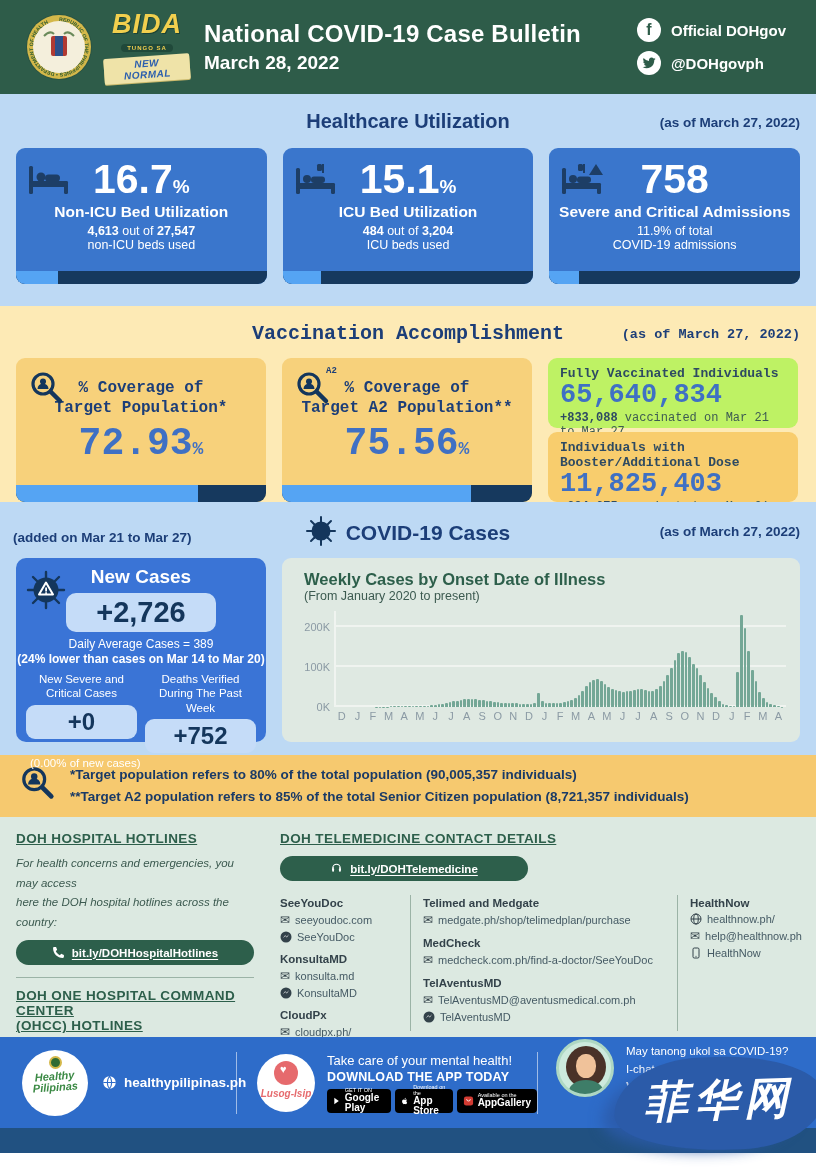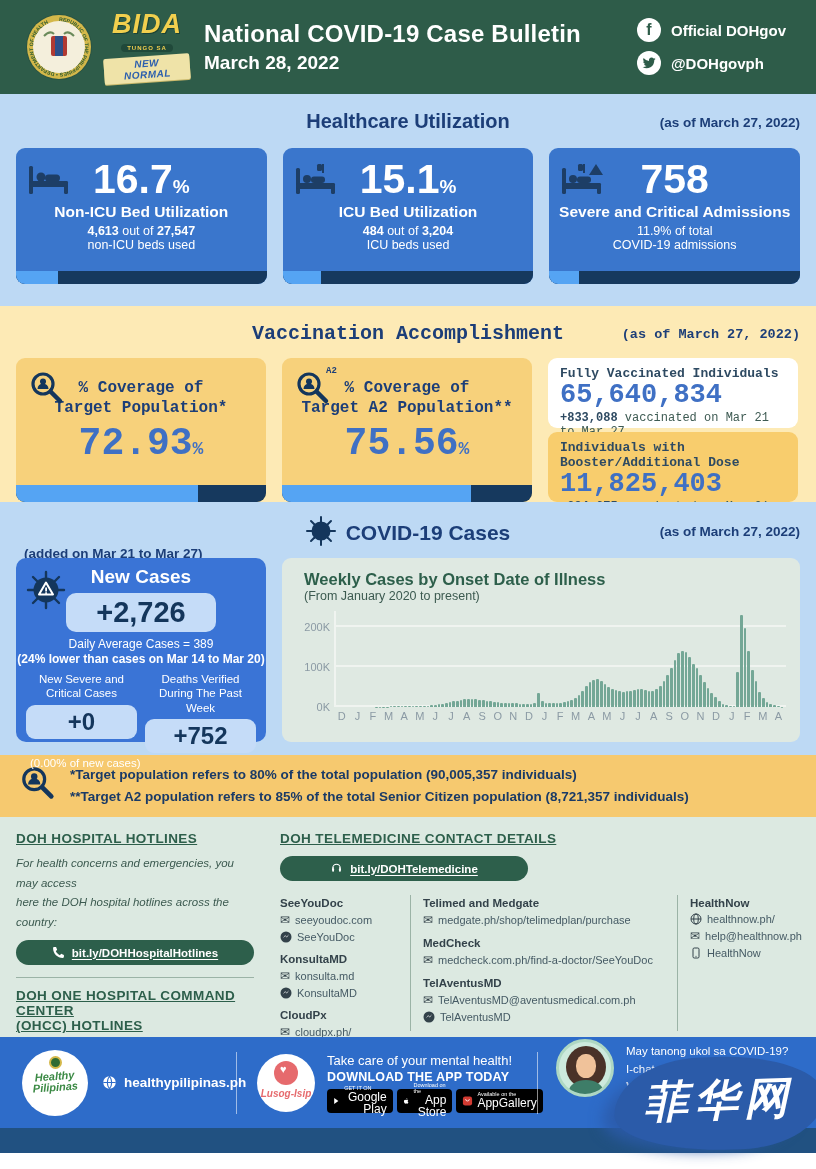--- a/index.html
+++ b/index.html
@@ -48,30 +48,30 @@
   .vax-card { height:144px; background:#f7d17b; border-radius:9px; position:relative; overflow:hidden; text-align:center; }
   .vax-icon { position:absolute; left:12px; top:12px; }
   .vax-icon svg { width:38px; height:38px; }
   .vax-badge { position:absolute; left:44px; top:8px; font-size:9px; font-weight:bold; color:#1c3e78; }
   .vax-label { margin-top:20px; font-size:16px; font-weight:bold; color:#1c3e78; line-height:1.25; }
   .vax-value { font-size:38px; font-weight:bold; color:#3f70c4; margin-top:4px; }
   .vax-unit { font-size:18px; font-weight:bold; }
   .vax-pbar { position:absolute; left:0; right:0; bottom:0; height:17px; background:#16395e; }
   .vax-stats { display:flex; flex-direction:column; gap:4px; }
   .stat-card { border-radius:9px; padding:8px 12px; }
-  .stat-top { background:#ffffff; height:70px; }
+  .stat-top { background:#bef264; height:70px; }
   .stat-bot { background:#f8cd6d; height:70px; }
   .stat-title { font-size:13px; font-weight:bold; color:#2e4a62; }
   .stat-value { font-size:27px; font-weight:bold; color:#3f70c4; line-height:1.1; }
   .stat-delta { font-size:12px; color:#3d5a52; }
   .stat-delta .b { color:#2e4a62; }
 
   
   .cases { height:253px; background:#bdd9f4; position:relative; padding-top:4px; }
-  .added-note { position:absolute; left:24px; top:28px; font-size:13.5px; font-weight:bold; color:#1c3e78;margin-top:16px; }
+  .added-note { position:absolute; left:13px; top:28px; font-size:13.5px; font-weight:bold; color:#1c3e78; }
   .cases-title-row { position:absolute; left:0; right:0; top:14px; display:flex; justify-content:center; align-items:center; gap:10px; }
   .cases-title { font-size:21px; font-weight:bold; color:#1c3e78; }
   .cases-row { position:absolute; left:16px; right:16px; top:56px; display:flex; gap:16px; }
   .nc-card { width:250px; flex:0 0 auto; height:184px; background:#3a74d6; border-radius:10px; position:relative; color:#fff; text-align:center; padding-top:8px; }
   .nc-icon { position:absolute; left:10px; top:12px; }
   .nc-title { font-size:19px; font-weight:bold; }
   .nc-pill { width:150px; margin:5px auto 0; background:#c5dcf8; color:#14365c; border-radius:10px; font-size:29px; font-weight:bold; padding:3px 0; }
   .nc-daily { font-size:12px; margin-top:5px; }
   .nc-comp { font-size:12px; font-weight:bold; margin-top:1px; }
   .nc-cols { display:flex; margin-top:6px; padding:0 10px; gap:8px; }
@@ -133,21 +133,21 @@
   .li-head { width:24px; height:24px; border-radius:50%; background:#e66a6d; margin:0 auto; position:relative; }
   .li-head::after { content:"♥"; position:absolute; left:6px; top:2px; color:#fff; font-size:11px; }
   .li-text { font-size:10px; font-weight:bold; font-style:italic; color:#e66a6d; margin-top:3px; }
   .mh-line1 { font-size:13px; }
   .mh-line2 { font-size:12.5px; font-weight:bold; margin-top:2px; letter-spacing:0.2px; }
   .badges { display:flex; gap:4px; margin-top:5px; }
   .badge { background:#000; border-radius:4px; display:flex; align-items:center; gap:4px; padding:2px 6px; height:24px; }
   .badge svg { width:11px; height:12px; }
   .badge-txt { line-height:1.0; }
   .badge-top { font-size:5.5px; color:#fff; }
-  .badge-bot { font-size:12px; color:#fff; font-weight:normal;text-align:right; }
+  .badge-bot { font-size:10px; color:#fff; font-weight:bold; }
   .fpart3 { display:flex; align-items:flex-start; gap:12px; padding-left:18px; padding-top:0; }
   .kira { width:58px; height:58px; border-radius:50%; background:#cdeadd; border:3px solid #aed8c3; overflow:hidden; position:relative; flex:0 0 auto; margin-top:4px;}
   .kira .hair { position:absolute; left:7px; top:4px; width:40px; height:42px; border-radius:50%; background:#4a3228; }
   .kira .face { position:absolute; left:17px; top:12px; width:20px; height:24px; border-radius:48%; background:#f0c29a; }
   .kira .shirt { position:absolute; left:10px; bottom:-8px; width:34px; height:22px; border-radius:50% 50% 0 0; background:#3e7d68; }
   .kira-txt { font-size:11.5px; line-height:1.5; margin-top:8px; }
   .kira-bold { font-weight:bold; line-height:1.5; }
   .watermark { position:absolute; right:-8px; bottom:-22px; background:#2b5ba9; border-radius:42% 50% 40% 55%/60% 45% 55% 40%; padding:14px 30px 20px 30px; transform:rotate(-2deg); box-shadow:-18px 6px 14px -6px rgba(43,91,169,0.85); z-index:5; }
   .watermark-text { color:#fff; font-size:44px; font-weight:bold; font-style:italic; letter-spacing:6px; font-family:"DejaVu Sans", sans-serif; }
   .bottomstrip { height:25px; background:#215181; }

